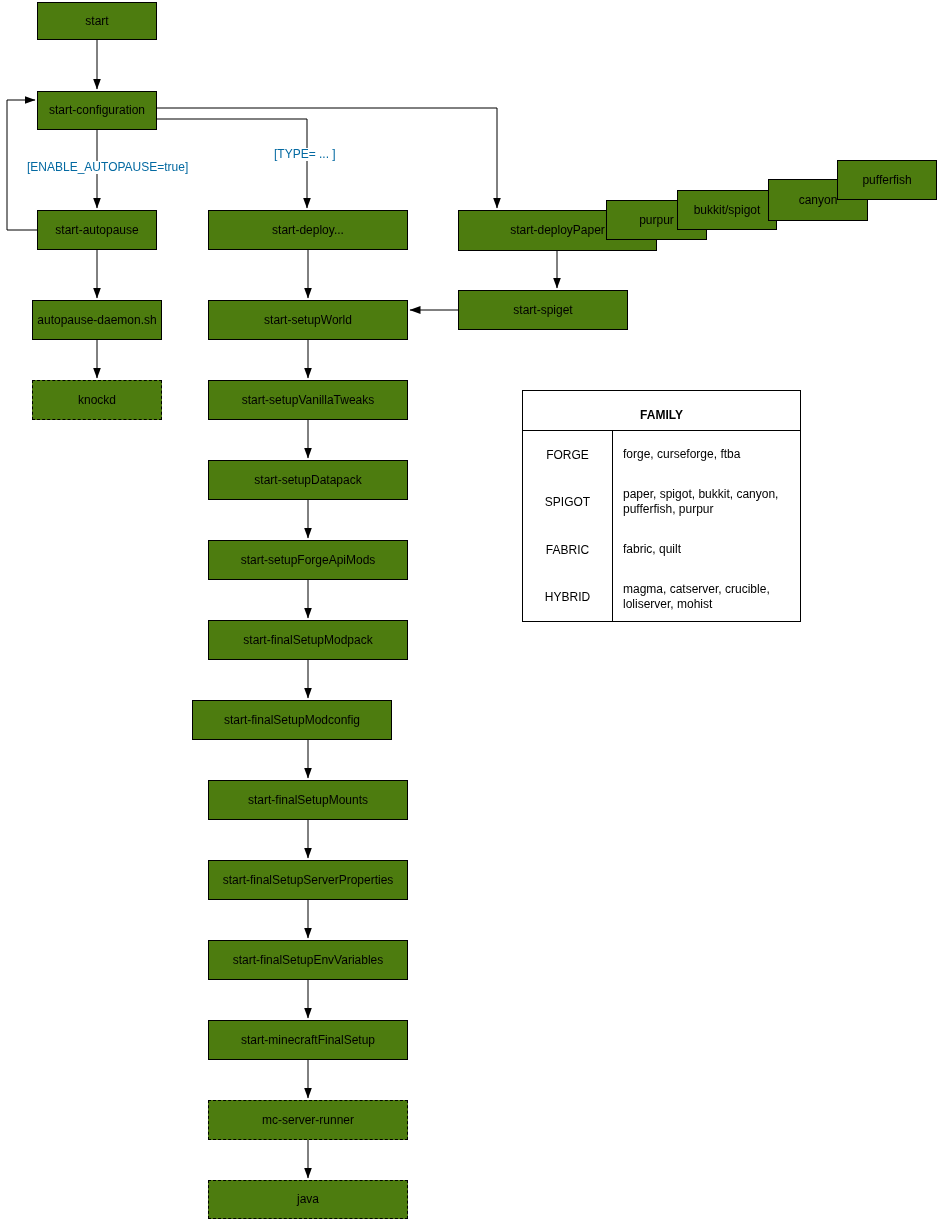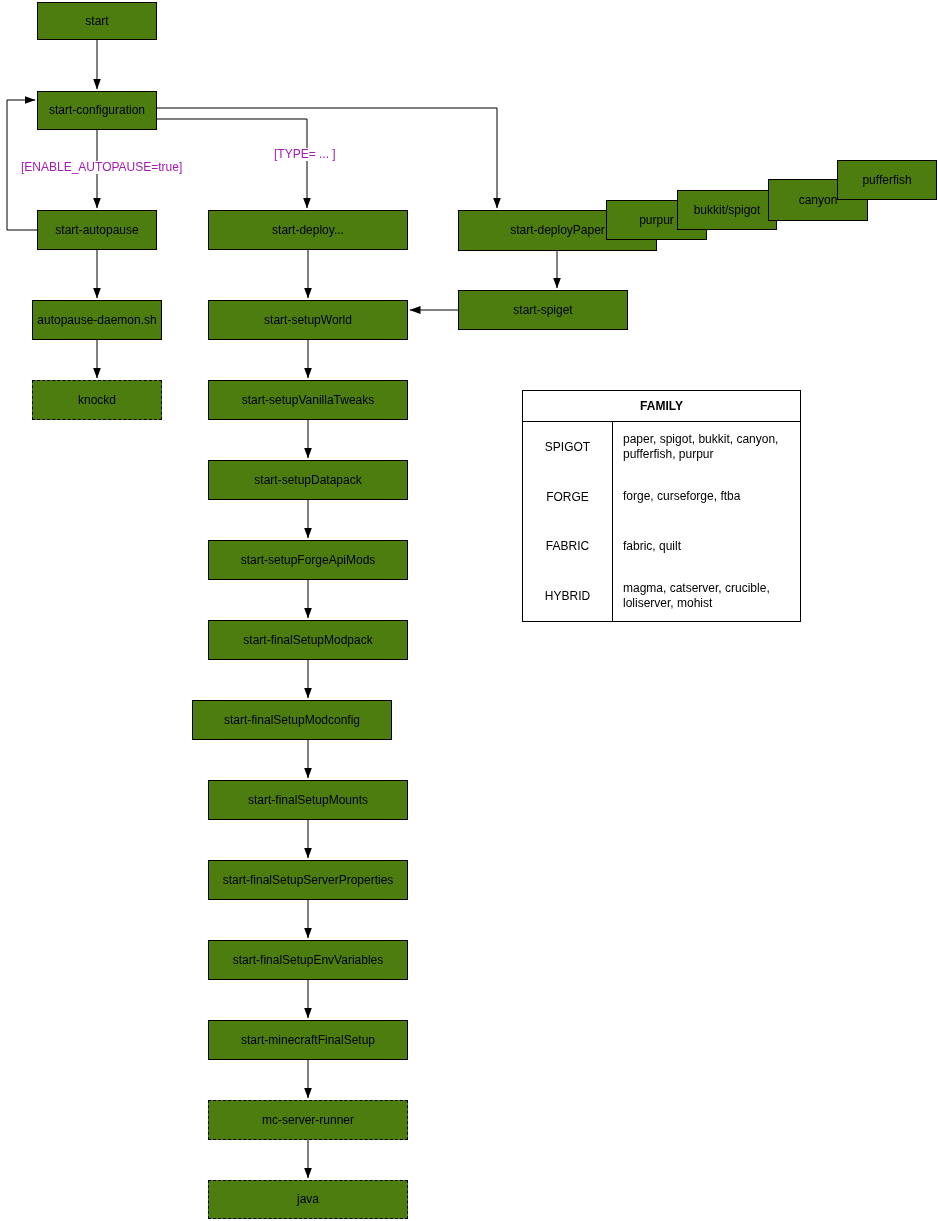--- a/index.html
+++ b/index.html
@@ -22,36 +22,36 @@
     white-space:nowrap;
     color:#000000;
   }
   .node.dashed{border:1px dashed #000000;}
   .edge-label{
     position:absolute;
     background:#ffffff;
     font-size:12px;line-height:13px;
     padding:0 2px;
     white-space:nowrap;
-    color:#a21caf;
+    color:#0369a1;
   }
   #family-table{
     position:absolute;
     left:522px;top:390px;width:279px;height:232px;
     box-sizing:border-box;
     border:1px solid #000000;
     background:#ffffff;
     display:flex;flex-direction:column;
   }
   #family-table .tbl-header{
     box-sizing:border-box;
     height:31px;flex:0 0 31px;
     border-bottom:1px solid #000000;
     display:flex;align-items:center;justify-content:center;
-    font-size:12px;font-weight:bold;
+    font-size:12px;font-weight:bold;margin-top:9px;
   }
   #family-table .tbl-body{
     flex:1 1 auto;
     display:flex;flex-direction:column;
   }
   #family-table .tbl-row{
     flex:1 1 0;
     display:flex;flex-direction:row;
     align-items:stretch;
   }
@@ -125,33 +125,33 @@
   <div class="node dashed" style="left:208px;top:1100px;width:200px;height:40px">mc-server-runner</div>
   <div class="node" style="left:458px;top:210px;width:199px;height:41px">start-deployPaper</div>
 
   <div class="node dashed" style="left:208px;top:1180px;width:200px;height:39px">java</div>
   <div class="node" style="left:606px;top:200px;width:101px;height:40px">purpur</div>
   <div class="node" style="left:677px;top:190px;width:100px;height:40px">bukkit/spigot</div>
   <div class="node" style="left:768px;top:179px;width:100px;height:42px">canyon</div>
   <div class="node" style="left:837px;top:160px;width:100px;height:40px">pufferfish</div>
   <div class="node" style="left:458px;top:290px;width:170px;height:40px">start-spiget</div>
 
-  <div class="edge-label" style="left:19px;top:161px">[ENABLE_AUTOPAUSE=true]</div>
+  <div class="edge-label" style="left:25px;top:161px">[ENABLE_AUTOPAUSE=true]</div>
   <div class="edge-label" style="left:272px;top:148px">[TYPE= ... ]</div>
 
   <div id="family-table">
     <div class="tbl-header">FAMILY</div>
     <div class="tbl-body">
       <div class="tbl-row">
+        <div class="cell-family">FORGE</div>
+        <div class="cell-members">forge, curseforge, ftba</div>
+      </div>
+      <div class="tbl-row">
         <div class="cell-family">SPIGOT</div>
         <div class="cell-members">paper, spigot, bukkit, canyon, pufferfish, purpur</div>
-      </div>
-      <div class="tbl-row">
-        <div class="cell-family">FORGE</div>
-        <div class="cell-members">forge, curseforge, ftba</div>
       </div>
       <div class="tbl-row">
         <div class="cell-family">FABRIC</div>
         <div class="cell-members">fabric, quilt</div>
       </div>
       <div class="tbl-row">
         <div class="cell-family">HYBRID</div>
         <div class="cell-members">magma, catserver, crucible, loliserver, mohist</div>
       </div>
     </div>

